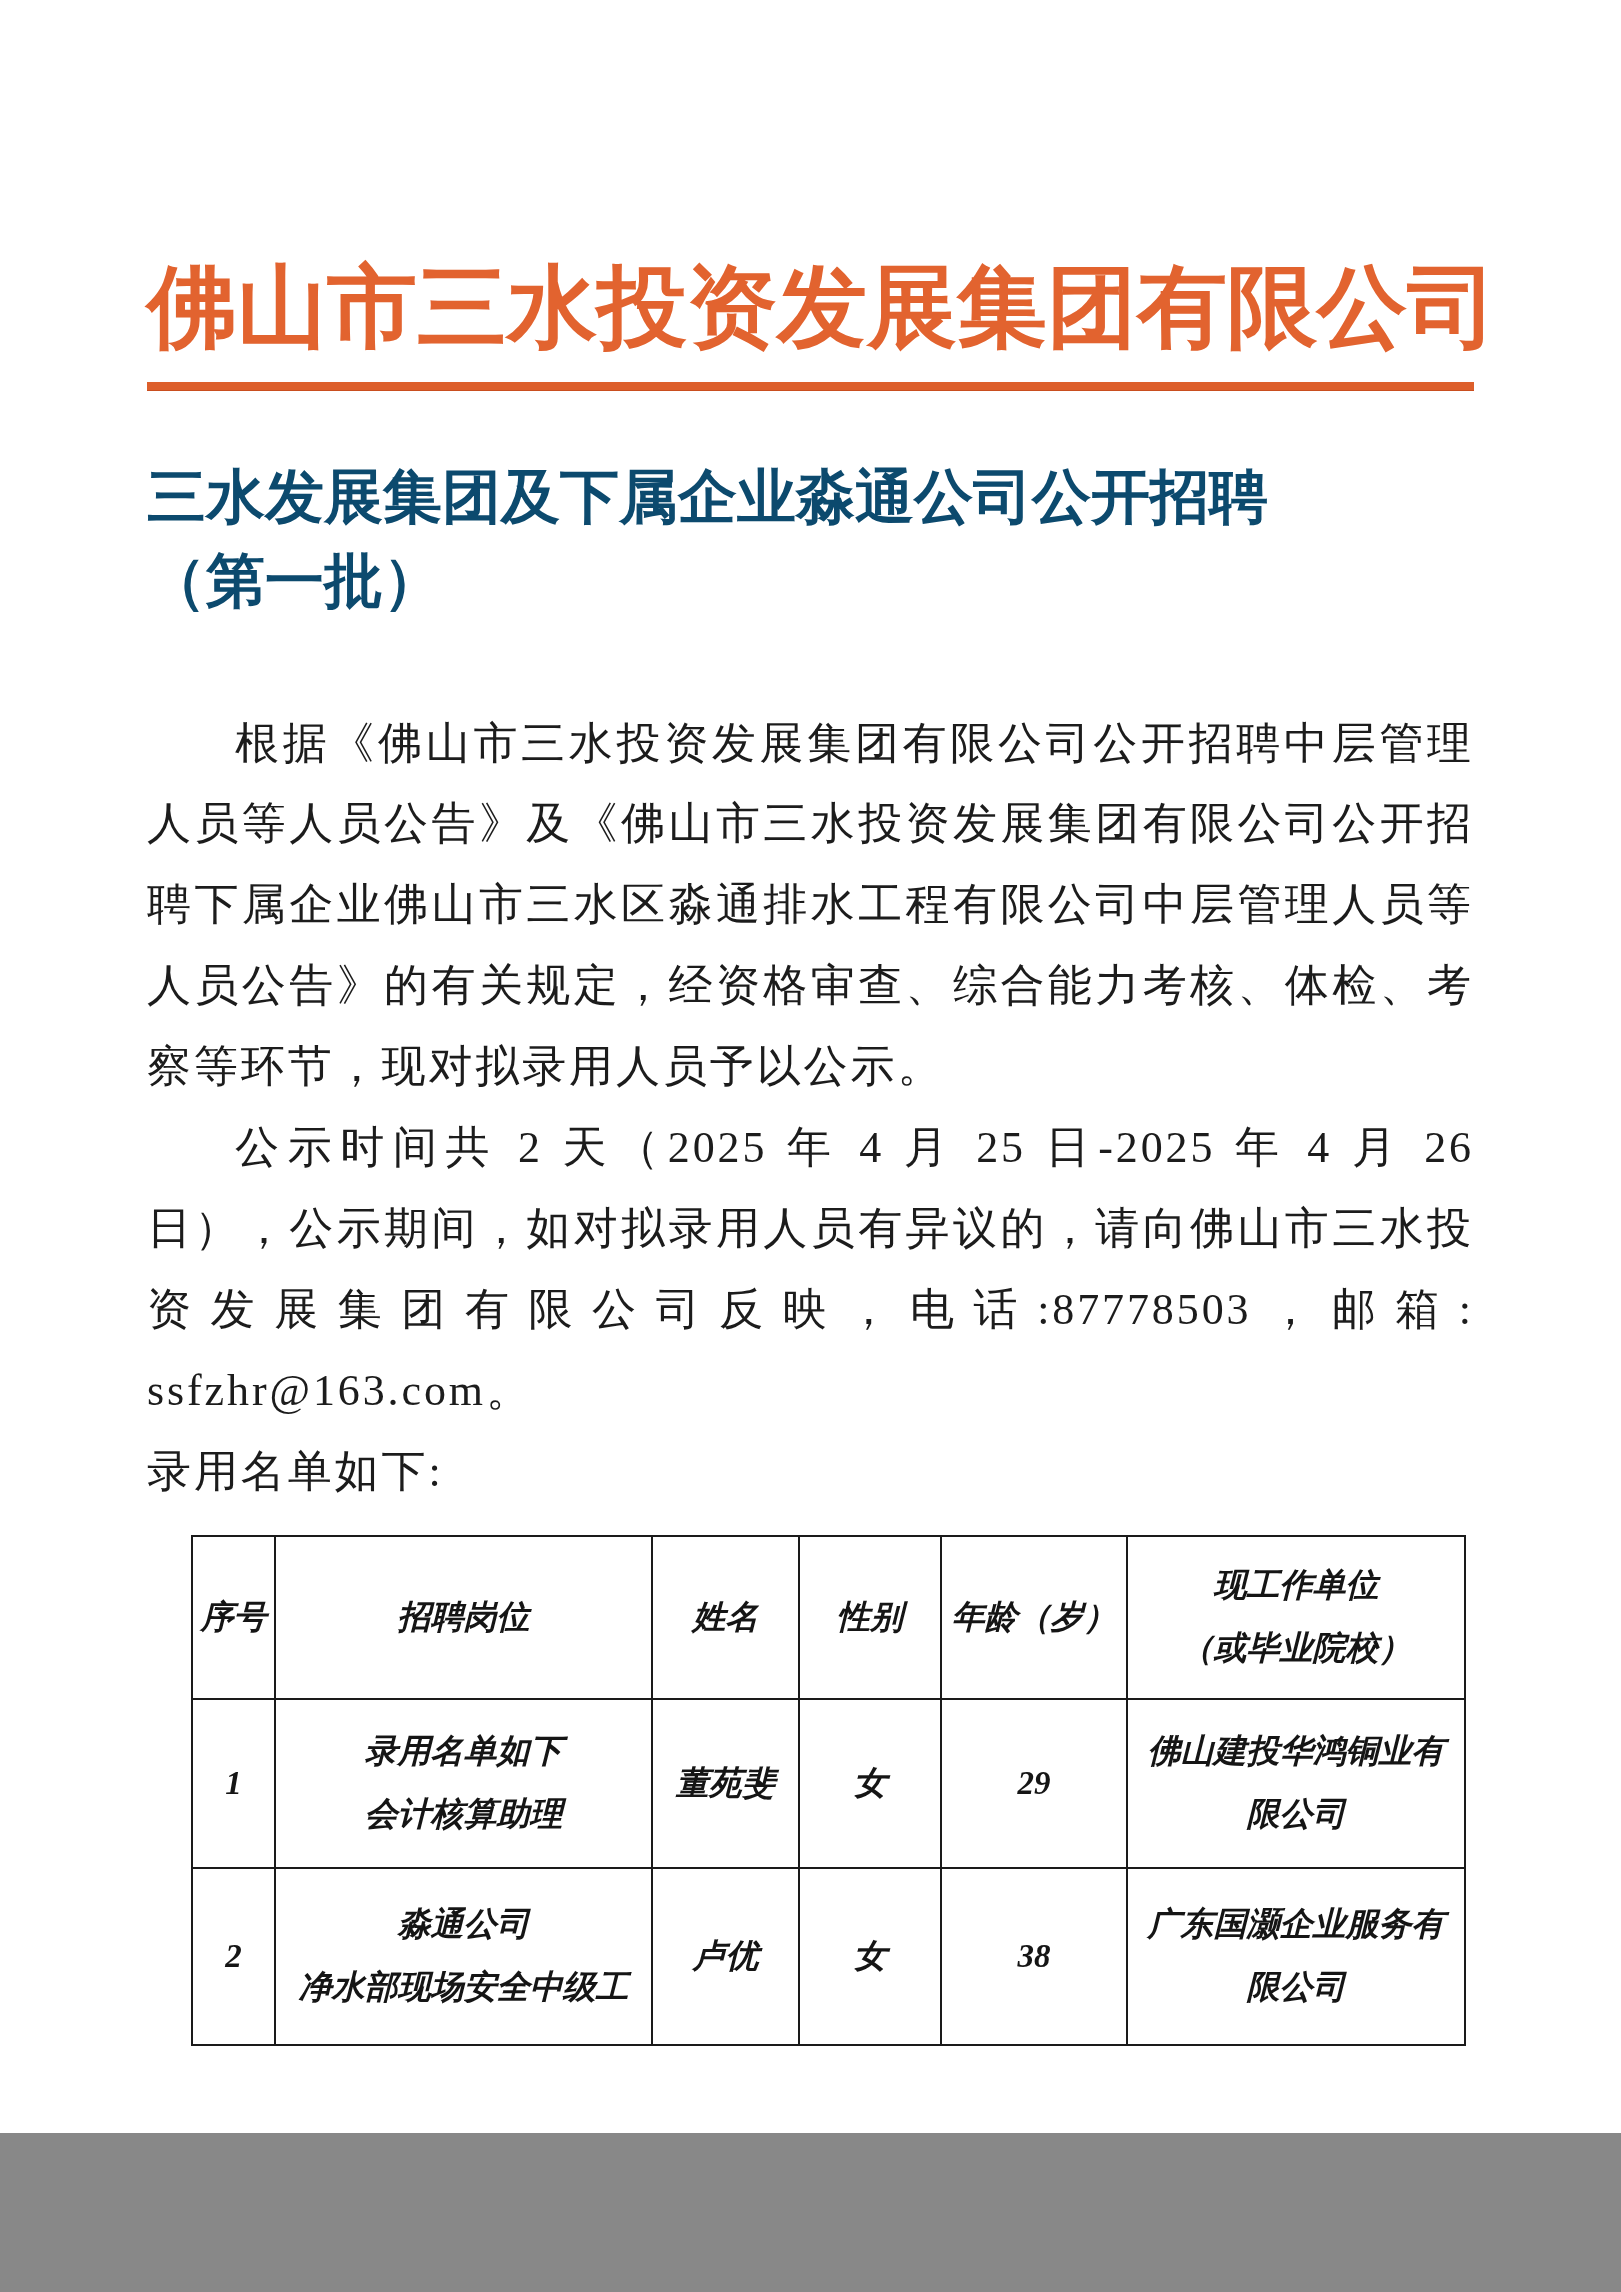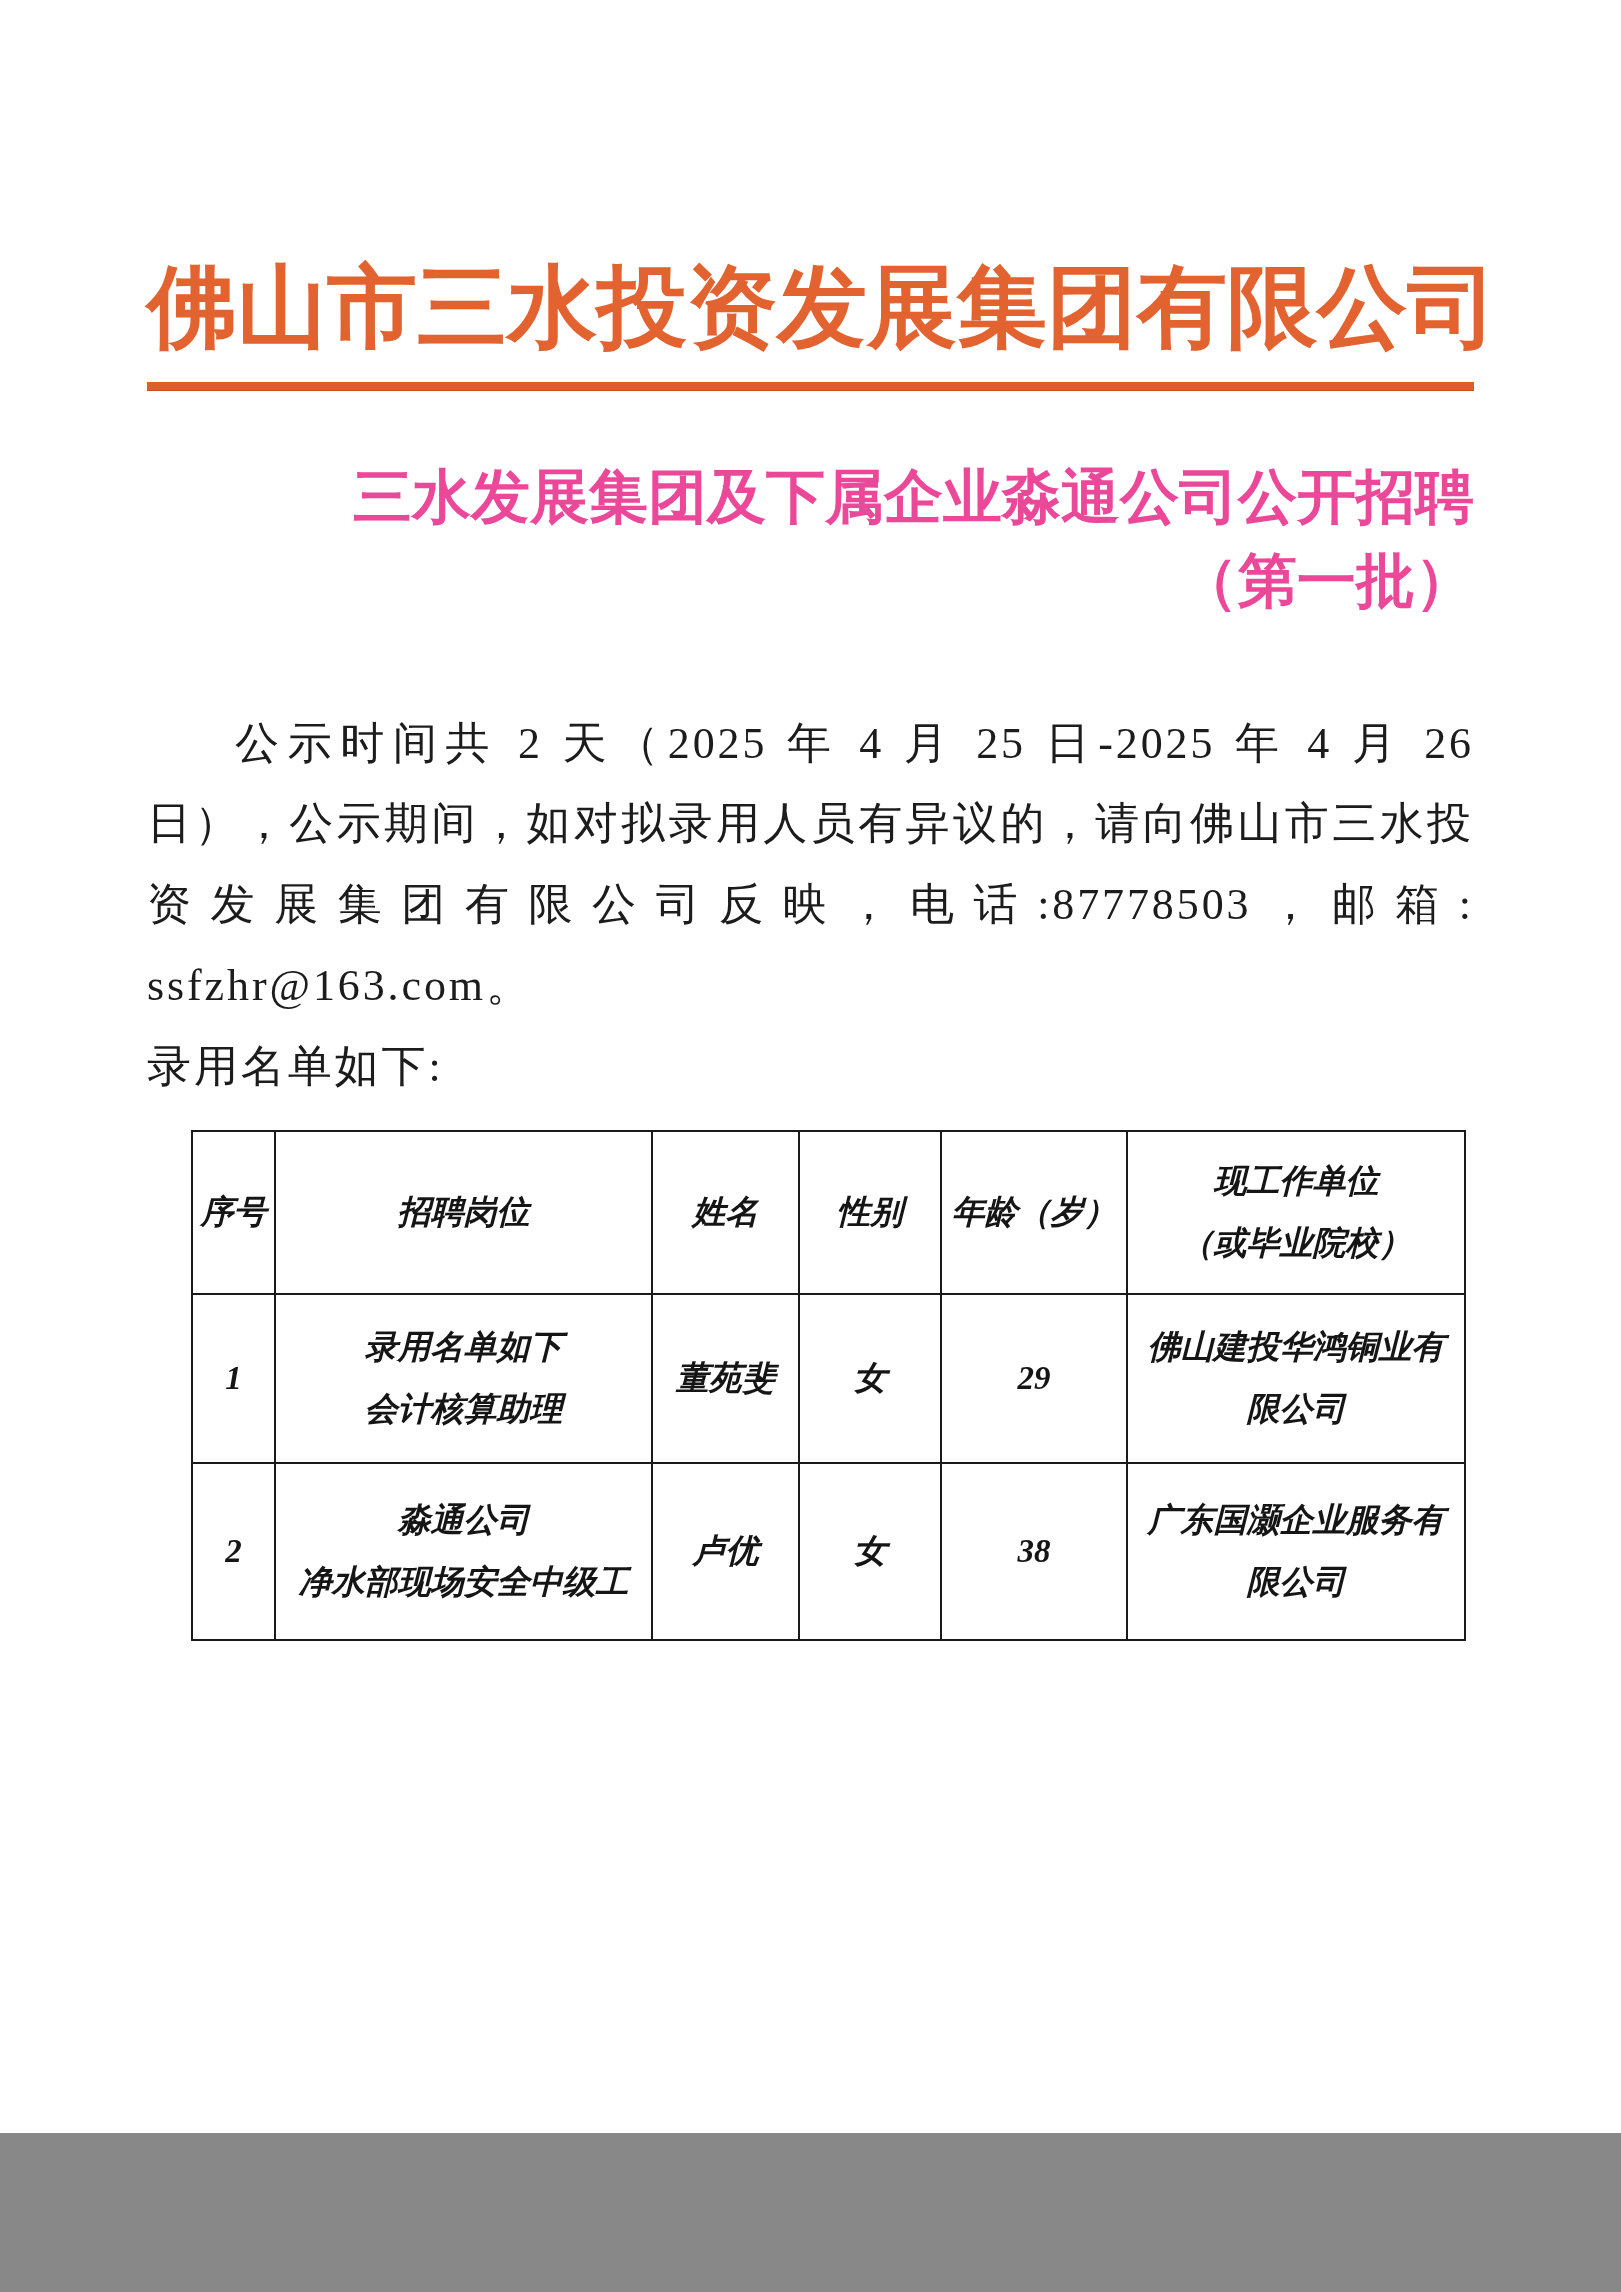--- a/index.html
+++ b/index.html
@@ -33,25 +33,25 @@
   }
   .header-divider {
     margin-top: 13.7px;
     height: 7.8px;
     background: #dd5f2b;
     border-bottom: 1px solid #c94e1f;
   }
   
   .doc-title {
     margin-top: 65px;
-    text-align: right;
+    text-align: left;
     font-size: 59px;
     font-weight: bold;
     line-height: 1.42;
-    color: #ec4899;
+    color: #0c4a6e;
   }
   
   .body-text {
     margin-top: 80px;
     font-size: 44px;
     line-height: 1.84;
     letter-spacing: 2.9px;
     text-align: justify;
     color: #1c1c1c;
   }
@@ -99,20 +99,21 @@
     <div class="company-name">佛山市三水投资发展集团有限公司</div>
 
     <div class="header-divider"></div>
 
     <div class="doc-title">
       <div>三水发展集团及下属企业淼通公司公开招聘</div>
       <div>（第一批）</div>
     </div>
 
     <div class="body-text">
+      <p class="indent">根据《佛山市三水投资发展集团有限公司公开招聘中层管理人员等人员公告》及《佛山市三水投资发展集团有限公司公开招聘下属企业佛山市三水区淼通排水工程有限公司中层管理人员等人员公告》的有关规定，经资格审查、综合能力考核、体检、考察等环节，现对拟录用人员予以公示。</p>
       <p class="indent">公示时间共 2 天（2025 年 4 月 25 日-2025 年 4 月 26 日），公示期间，如对拟录用人员有异议的，请向佛山市三水投资发展集团有限公司反映，电话:87778503，邮箱: ssfzhr@163.com。</p>
       <p>录用名单如下:</p>
     </div>
 
     <table class="roster-table">
       <colgroup>
         <col class="col-no">
         <col class="col-position">
         <col class="col-name">
         <col class="col-gender">

